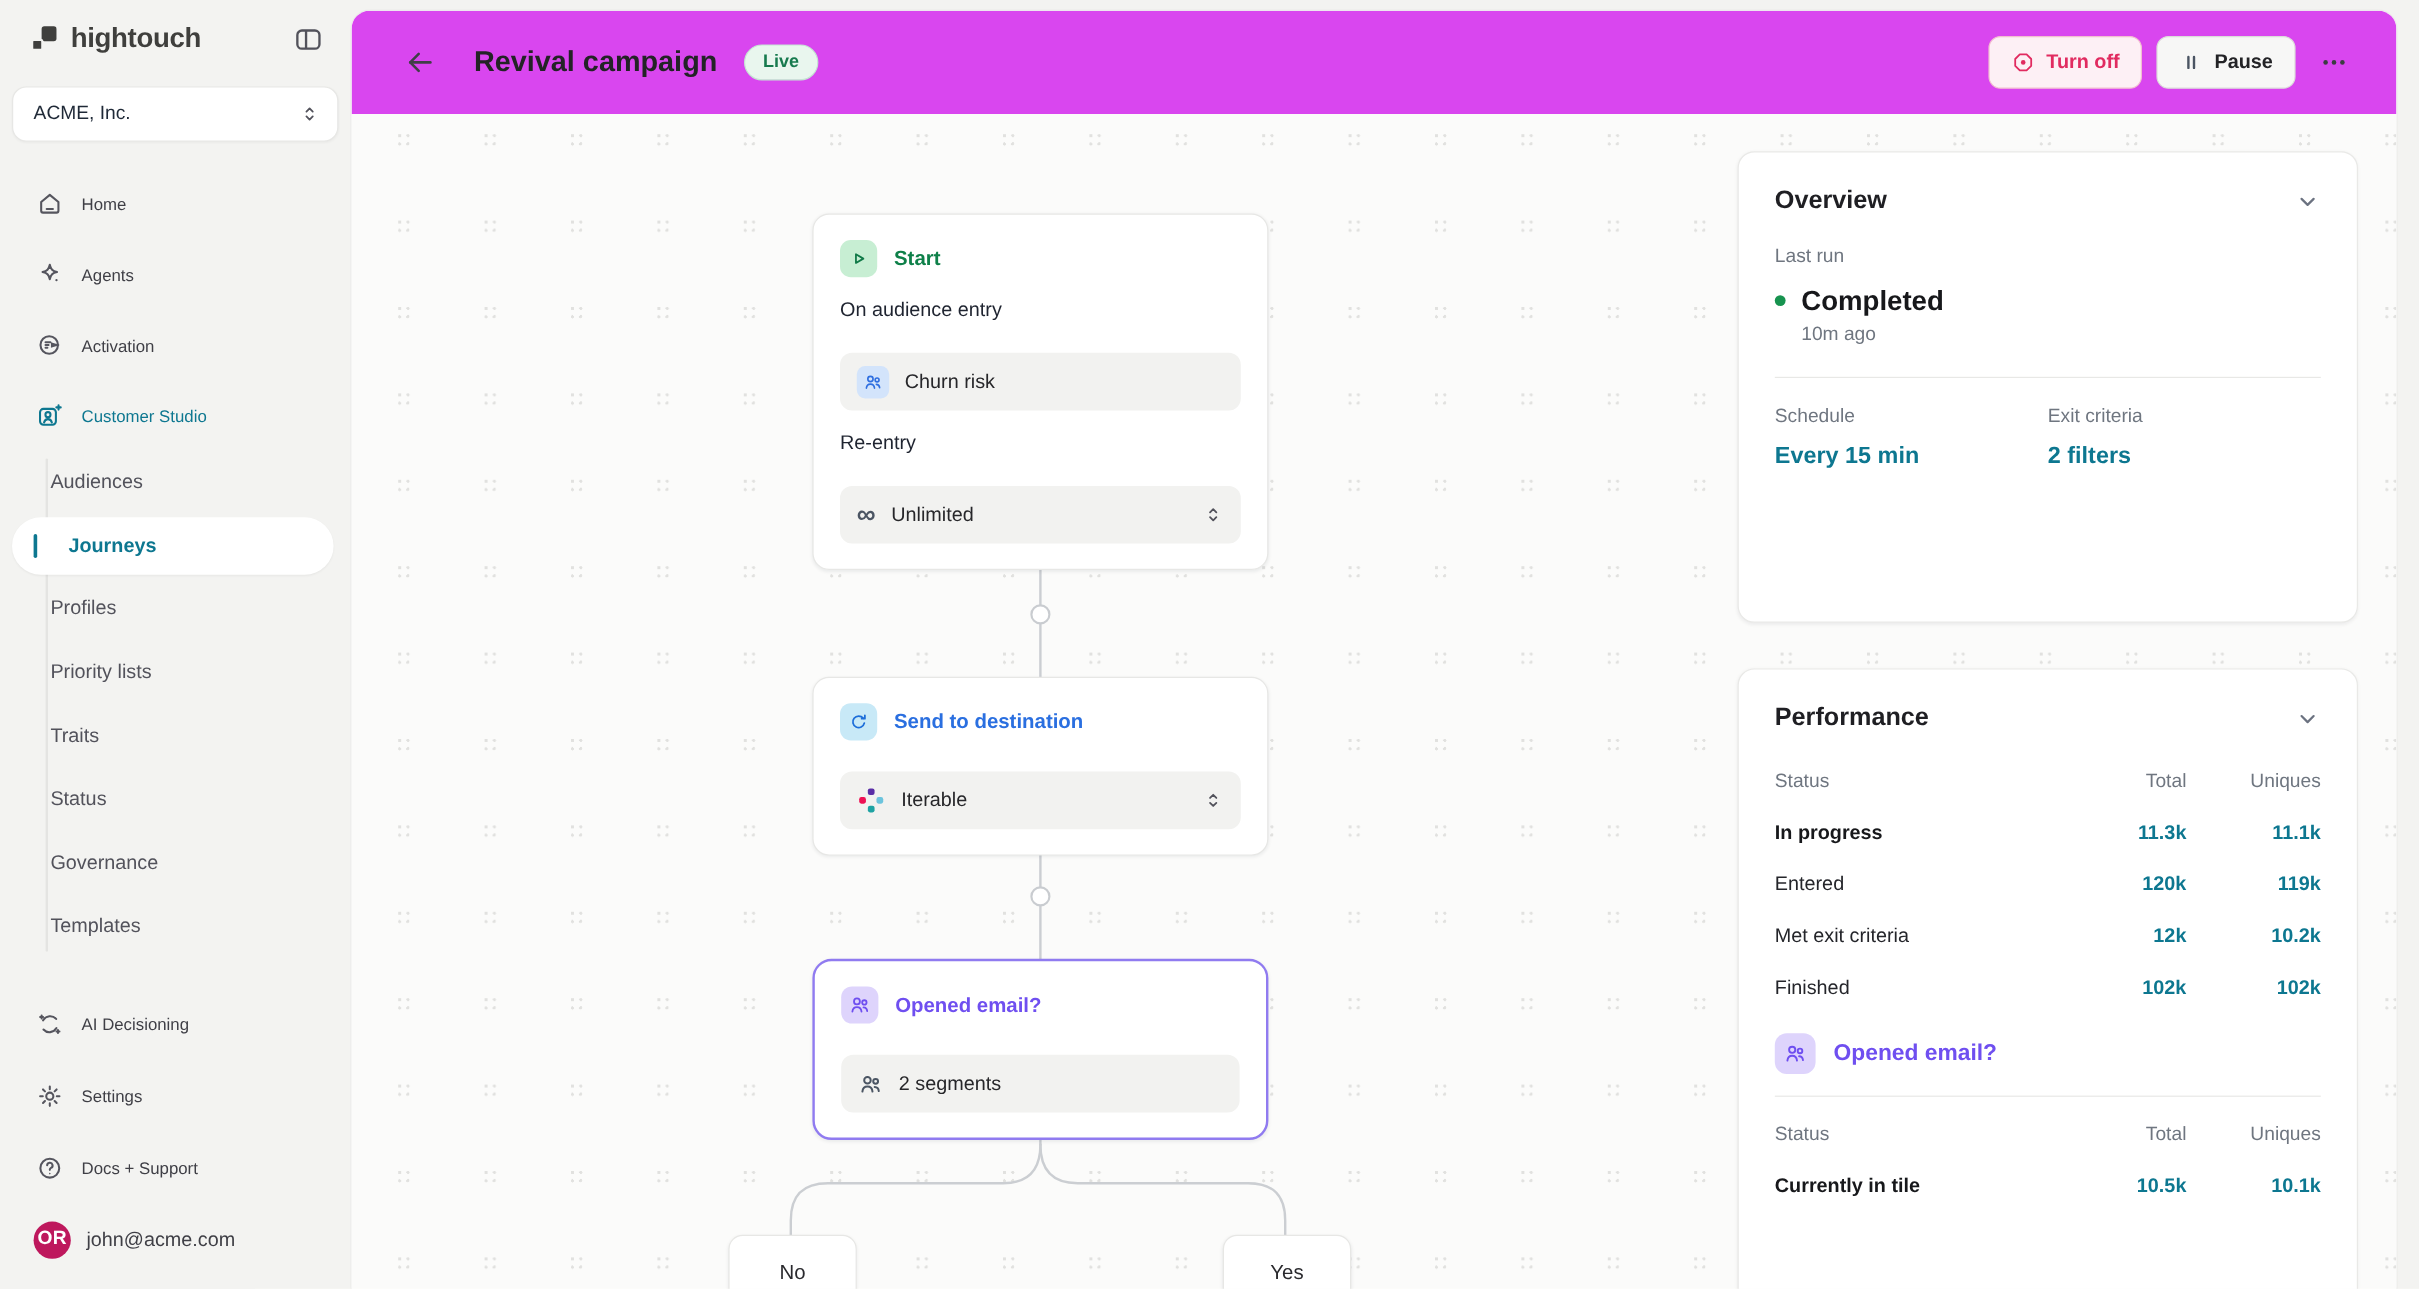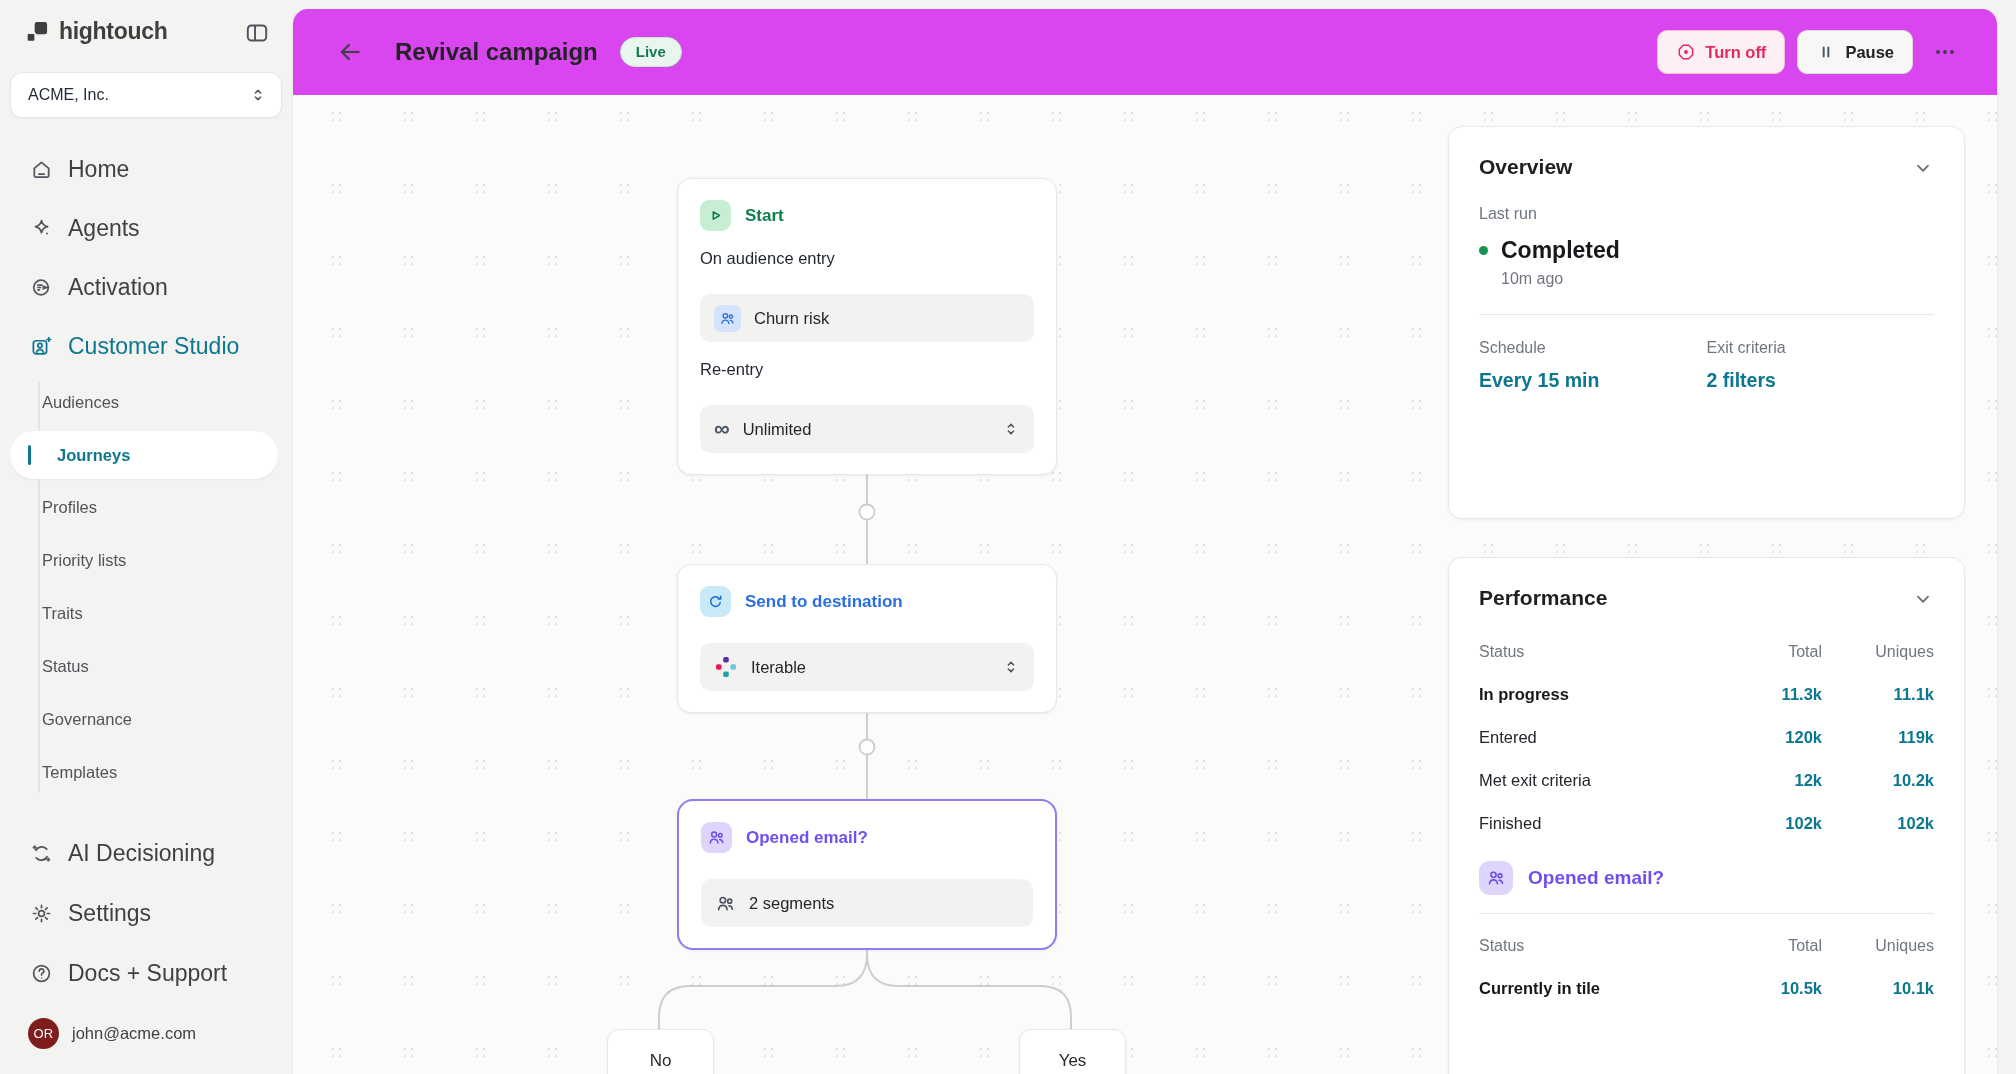--- a/index.html
+++ b/index.html
@@ -9,32 +9,32 @@
 
   
   .sidebar { position:absolute; left:0; top:0; width:292px; height:100%; padding:18px 0 0 0; }
   .logo-row { display:flex; align-items:flex-start; height:36px; padding:0 20px 0 24px; }
   .logo-mark { width:27px; height:27px; color:#3f3f3d; }
   .logo-text { font-size:23px; font-weight:700; color:#3f3f3d; margin-left:8px; letter-spacing:-.3px; }
   .collapse-btn { margin-left:auto; width:30px; height:30px; border:none; background:transparent; color:#52525b; cursor:pointer; display:flex; align-items:center; justify-content:center; }
   .workspace { margin:18px 10px 0 10px; height:46px; background:#fff; border:1px solid #e7e7e5; border-radius:12px; box-shadow:0 1px 2px rgba(0,0,0,.04); display:flex; align-items:center; padding:0 14px 0 17px; font-size:16px; color:#1f2937; cursor:pointer; }
   .workspace .grow { flex:1; }
   nav { margin-top:22px; }
-  .nav-item { height:59px; display:flex; align-items:center; gap:15px; padding-left:30px; font-size:23px; font-weight:500; color:#3f3f46; cursor:pointer; }
+  .nav-item { height:59px; display:flex; align-items:center; gap:15px; padding-left:30px; font-size:14px; font-weight:500; color:#3f3f46; cursor:pointer; }
   .nav-item .nicon { width:23px; height:23px; color:#55555e; flex:0 0 auto; }
   .nav-item.teal, .nav-item.teal .nicon { color:#0d7790; }
   .sub-list { position:relative; }
   .sub-rule { position:absolute; left:38px; top:6px; bottom:6px; width:2px; background:#e4e4e2; border-radius:2px; }
   .sub-item { height:53px; display:flex; align-items:center; padding-left:42px; font-size:16.5px; color:#52525b; cursor:pointer; position:relative; }
   .sub-item.active { margin:2px 14px 2px 10px; height:48px; background:#fff; border-radius:24px; box-shadow:0 1px 2px rgba(0,0,0,.05); color:#0d7790; font-weight:600; padding-left:47px; z-index:2; }
   .active-bar { position:absolute; left:28px; top:14px; width:3px; height:20px; background:#0d7790; border-radius:3px; }
   .side-footer { margin-top:24px; }
   .side-footer .nav-item { height:60px; }
   .user-row { height:60px; display:flex; align-items:center; gap:13px; padding-left:28px; font-size:16.5px; color:#3f3f46; cursor:pointer; }
-  .avatar { width:31px; height:31px; border-radius:50%; background:#7f1d1d; color:#fff; font-size:13px; font-weight:400; display:flex; align-items:center; justify-content:center; letter-spacing:.3px; }
+  .avatar { width:31px; height:31px; border-radius:50%; background:#be185d; color:#fff; font-size:16px; font-weight:700; display:flex; align-items:center; justify-content:center; letter-spacing:.3px; }
 
   
   .main-card { position:absolute; left:292px; top:8px; width:1706px; height:1080px; background:#fff; border:1px solid #ececea; border-radius:16px; overflow:hidden; }
   .canvas { position:absolute; inset:0; background-color:#fbfbfa;
     background-image:
       radial-gradient(circle at 26px 26px, #e1e1df 1.3px, transparent 1.4px),
       radial-gradient(circle at 33px 26px, #e1e1df 1.3px, transparent 1.4px),
       radial-gradient(circle at 26px 33px, #e1e1df 1.3px, transparent 1.4px),
       radial-gradient(circle at 33px 33px, #e1e1df 1.3px, transparent 1.4px);
     background-size:72px 72px; background-position:14px 6px; }

